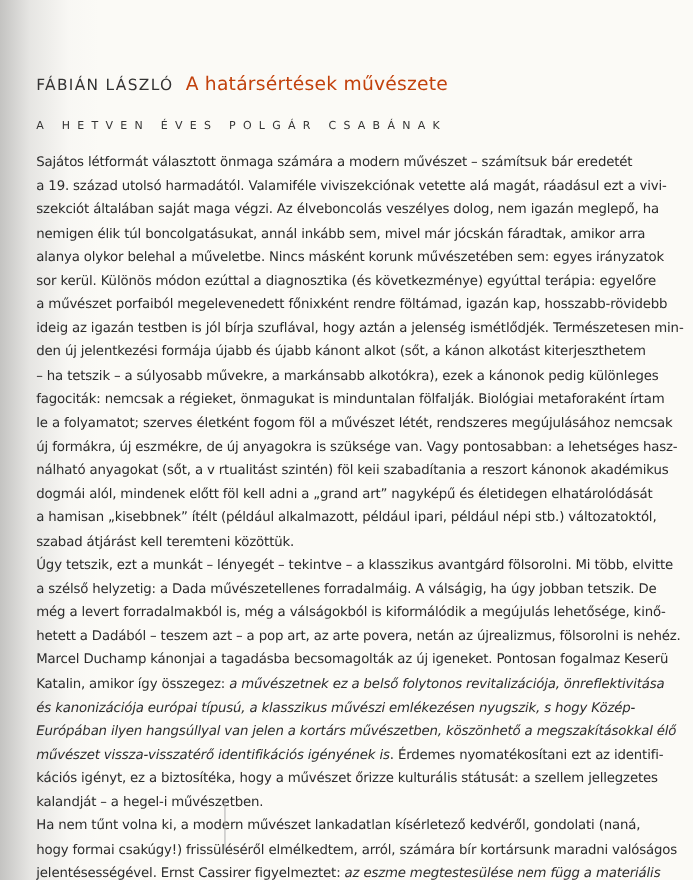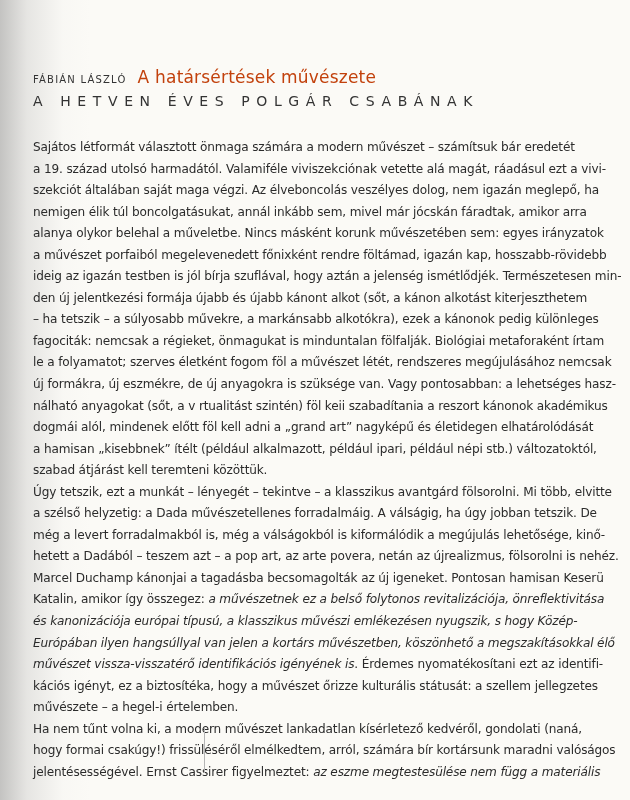--- a/index.html
+++ b/index.html
@@ -12,29 +12,29 @@
   }
   .spine-shadow {
     position:absolute; left:0; top:0; width:90px; height:800px;
     background:linear-gradient(to right, rgba(150,150,150,0.55) 0%, rgba(190,190,190,0.35) 30%, rgba(230,230,230,0.12) 70%, rgba(255,255,255,0) 100%);
     pointer-events:none;
   }
   .header {
     position:absolute; left:33px; top:67px; width:580px;
   }
   .author {
-    font-size:10px; letter-spacing:1.2px; color:#333;
+    font-size:14px; letter-spacing:1.2px; color:#333;
     display:inline-block; vertical-align:baseline;
   }
   .title {
     font-size:17px; color:#c2410c; margin-left:6px; display:inline-block; vertical-align:baseline;
     letter-spacing:0.2px;
   }
   .dedication {
-    margin-top:6px; font-size:14px; letter-spacing:6.6px; color:#333;
+    margin-top:22px; font-size:10px; letter-spacing:6.6px; color:#333;
   }
   .body {
     position:absolute; left:33px; top:137px; width:585px;
     font-size:12.1px; line-height:21.55px; color:#2b2b2b;
     letter-spacing:-0.15px;
   }
   .line { white-space:nowrap; display:block; }
   .line i { font-style:italic; }
   .mark {
     position:absolute; left:204px; top:728px; width:1px; height:45px;
@@ -53,40 +53,41 @@
   </div>
   <div class="dedication">A HETVEN ÉVES POLGÁR CSABÁNAK</div>
 </div>
 
 <div class="body" id="body">
     <span class="line"><span>Sajátos létformát választott önmaga számára a modern művészet – számítsuk bár eredetét</span></span>
     <span class="line"><span>a 19. század utolsó harmadától. Valamiféle viviszekciónak vetette alá magát, ráadásul ezt a vivi-</span></span>
     <span class="line"><span>szekciót általában saját maga végzi. Az élveboncolás veszélyes dolog, nem igazán meglepő, ha</span></span>
     <span class="line"><span>nemigen élik túl boncolgatásukat, annál inkább sem, mivel már jócskán fáradtak, amikor arra</span></span>
     <span class="line"><span>alanya olykor belehal a műveletbe. Nincs másként korunk művészetében sem: egyes irányzatok</span></span>
+    <span class="line"><span>sor kerül. Különös módon ezúttal a diagnosztika (és következménye) egyúttal terápia: egyelőre</span></span>
     <span class="line"><span>a művészet porfaiból megelevenedett főnixként rendre föltámad, igazán kap, hosszabb-rövidebb</span></span>
     <span class="line"><span>ideig az igazán testben is jól bírja szuflával, hogy aztán a jelenség ismétlődjék. Természetesen min-</span></span>
     <span class="line"><span>den új jelentkezési formája újabb és újabb kánont alkot (sőt, a kánon alkotást kiterjeszthetem</span></span>
     <span class="line"><span>– ha tetszik – a súlyosabb művekre, a markánsabb alkotókra), ezek a kánonok pedig különleges</span></span>
     <span class="line"><span>fagociták: nemcsak a régieket, önmagukat is minduntalan fölfalják. Biológiai metaforaként írtam</span></span>
     <span class="line"><span>le a folyamatot; szerves életként fogom föl a művészet létét, rendszeres megújulásához nemcsak</span></span>
     <span class="line"><span>új formákra, új eszmékre, de új anyagokra is szüksége van. Vagy pontosabban: a lehetséges hasz-</span></span>
     <span class="line"><span>nálható anyagokat (sőt, a v rtualitást szintén) föl keii szabadítania a reszort kánonok akadémikus</span></span>
     <span class="line"><span>dogmái alól, mindenek előtt föl kell adni a „grand art” nagyképű és életidegen elhatárolódását</span></span>
     <span class="line"><span>a hamisan „kisebbnek” ítélt (például alkalmazott, például ipari, például népi stb.) változatoktól,</span></span>
     <span class="line"><span>szabad átjárást kell teremteni közöttük.</span></span>
     <span class="line"><span>Úgy tetszik, ezt a munkát – lényegét – tekintve – a klasszikus avantgárd fölsorolni. Mi több, elvitte</span></span>
     <span class="line"><span>a szélső helyzetig: a Dada művészetellenes forradalmáig. A válságig, ha úgy jobban tetszik. De</span></span>
     <span class="line"><span>még a levert forradalmakból is, még a válságokból is kiformálódik a megújulás lehetősége, kinő-</span></span>
     <span class="line"><span>hetett a Dadából – teszem azt – a pop art, az arte povera, netán az újrealizmus, fölsorolni is nehéz.</span></span>
-    <span class="line"><span>Marcel Duchamp kánonjai a tagadásba becsomagolták az új igeneket. Pontosan hamisan Keserü</span></span>
+    <span class="line"><span>Marcel Duchamp kánonjai a tagadásba becsomagolták az új igeneket. Pontosan fogalmaz Keserü</span></span>
     <span class="line"><span>Katalin, amikor így összegez: </span><i>a művészetnek ez a belső folytonos revitalizációja, önreflektivitása</i></span>
     <span class="line"><i>és kanonizációja európai típusú, a klasszikus művészi emlékezésen nyugszik, s hogy Közép-</i></span>
     <span class="line"><i>Európában ilyen hangsúllyal van jelen a kortárs művészetben, köszönhető a megszakításokkal élő</i></span>
     <span class="line"><i>művészet vissza-visszatérő identifikációs igényének is</i><span>. Érdemes nyomatékosítani ezt az identifi-</span></span>
     <span class="line"><span>kációs igényt, ez a biztosítéka, hogy a művészet őrizze kulturális státusát: a szellem jellegzetes</span></span>
-    <span class="line"><span>művészete – a hegel-i értelemben.</span></span>
+    <span class="line"><span>kalandját – a hegel-i művészetben.</span></span>
     <span class="line"><span>Ha nem tűnt volna ki, a modern művészet lankadatlan kísérletező kedvéről, gondolati (naná,</span></span>
     <span class="line"><span>hogy formai csakúgy!) frissüléséről elmélkedtem, arról, számára bír kortársunk maradni valóságos</span></span>
     <span class="line"><span>jelentésességével. Ernst Cassirer figyelmeztet: </span><i>az eszme megtestesülése nem függ a materiális</i></span>
   </div>
 
 <div class="mark"></div>
 
 </body></html>

